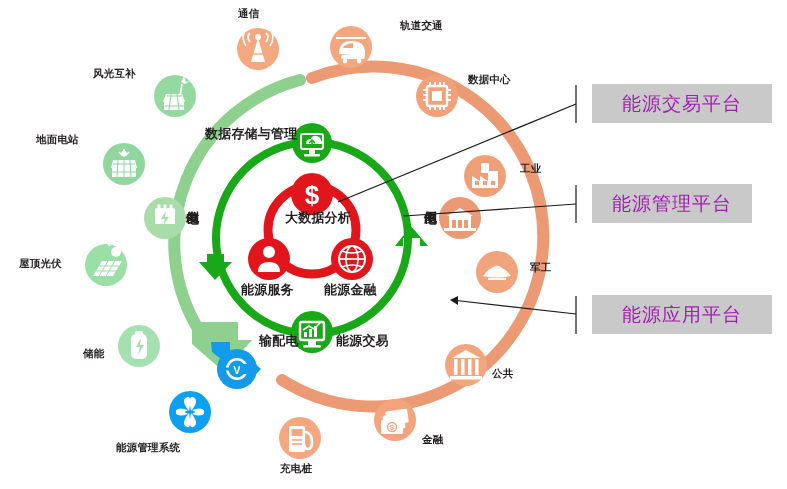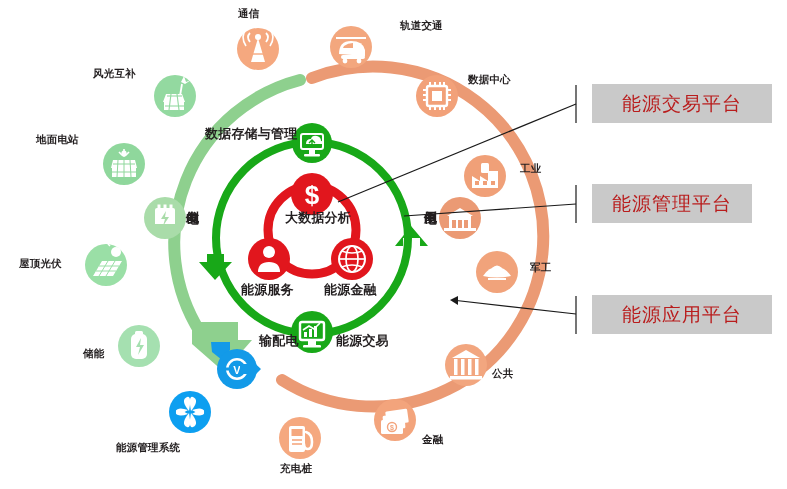--- a/index.html
+++ b/index.html
@@ -27,21 +27,21 @@
     writing-mode:vertical-rl;
     text-orientation:upright;
     white-space:nowrap;
     letter-spacing:0px;
     line-height:1;
   }
 
   .callout{
     position:absolute;
     background:#c9c9c9;
-    color:#b91c1c;
+    color:#a21caf;
     font-size:19px;
     font-weight:400;
     display:flex;
     align-items:center;
     justify-content:center;
     letter-spacing:1px;
   }
 </style>
 </head>
 <body>

